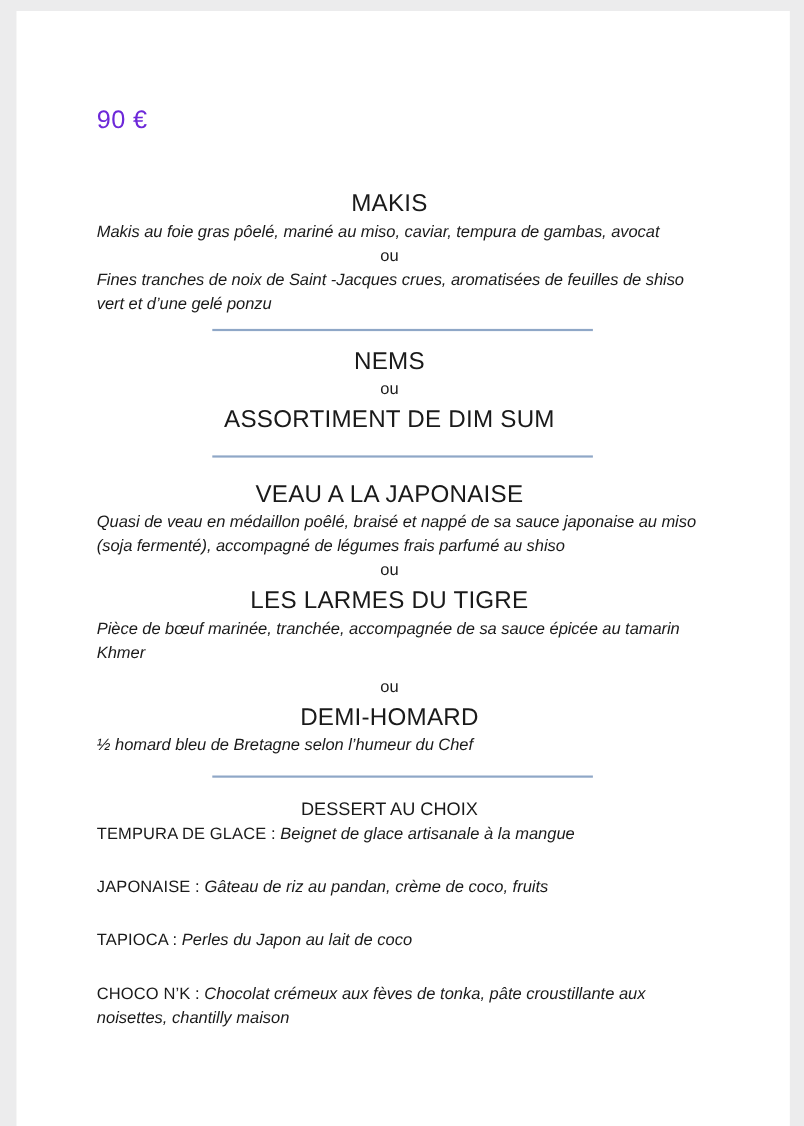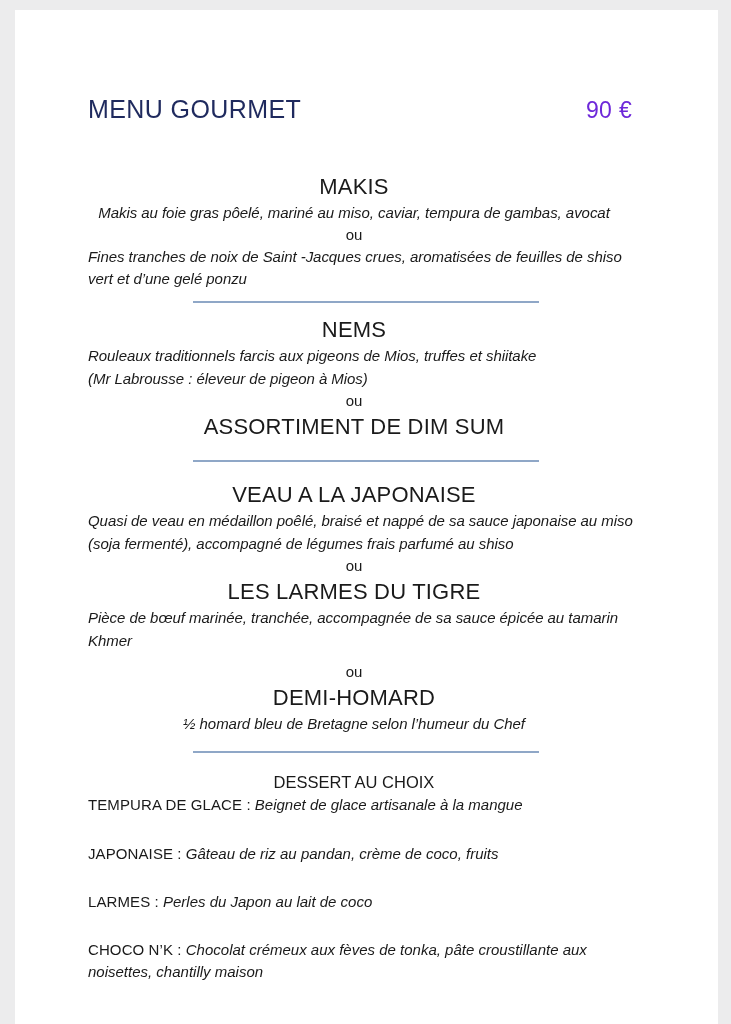--- a/index.html
+++ b/index.html
@@ -59,21 +59,21 @@
     padding-right: 30px;
   }
   .dish-desc {
     font-style: italic;
     font-size: 15px;
     color: #1a1a1a;
     line-height: 1.48;
     text-align: left;
     letter-spacing: -0.05px;
   }
-  .dish-desc.centered { text-align: center; padding-right: 30px; }
+  .dish-desc.centered { padding-right: 30px; }
 
   .ou {
     text-align: center;
     font-size: 15px;
     color: #1a1a1a;
     line-height: 1.42;
     padding-right: 30px;
   }
 
   
@@ -104,37 +104,34 @@
   .dessert-name { font-style: normal; letter-spacing: 0.1px; text-align: right; }
   .dessert-desc { font-style: italic; }
 </style>
 </head>
 <body>
 
 <div class="page">
   <div class="content">
 
     <div class="header">
-      <div class="menu-title">MENU GOURMET</div>
       <div class="menu-price">90 €</div>
     </div>
 
     <div class="section">
       <div class="dish-name">MAKIS</div>
       <div class="dish-desc centered">Makis au foie gras pôelé, mariné au miso, caviar, tempura de gambas, avocat</div>
       <div class="ou">ou</div>
       <div class="dish-desc">Fines tranches de noix  de Saint -Jacques crues, aromatisées de  feuilles de shiso vert et d’une gelé ponzu</div>
     </div>
 
     <div class="divider"></div>
 
     <div class="section">
       <div class="dish-name">NEMS</div>
-      <div class="dish-desc" style="white-space:pre-line">Rouleaux traditionnels farcis aux pigeons de Mios, truffes et shiitake
-(Mr Labrousse : éleveur de pigeon à Mios)</div>
       <div class="ou">ou</div>
       <div class="dish-name">ASSORTIMENT DE DIM SUM</div>
     </div>
 
     <div class="divider" style="margin-top:18px;margin-bottom:17px;"></div>
 
     <div class="section">
       <div class="dish-name">VEAU A LA JAPONAISE</div>
       <div class="dish-desc">Quasi de veau en médaillon poêlé, braisé et nappé de  sa sauce japonaise au miso (soja fermenté), accompagné de légumes frais parfumé au shiso</div>
       <div class="ou">ou</div>
@@ -152,21 +149,21 @@
 
       <div class="dessert-item">
         <span class="dessert-name">TEMPURA DE GLACE :</span><span class="dessert-desc"> Beignet de glace artisanale à la mangue</span>
       </div>
 
       <div class="dessert-item">
         <span class="dessert-name">JAPONAISE :</span><span class="dessert-desc"> Gâteau de riz au pandan, crème de coco, fruits</span>
       </div>
 
       <div class="dessert-item">
-        <span class="dessert-name">LARMES :</span><span class="dessert-desc"> Perles du Japon au lait de coco</span>
+        <span class="dessert-name">TAPIOCA :</span><span class="dessert-desc"> Perles du Japon au lait de coco</span>
       </div>
 
       <div class="dessert-item">
         <span class="dessert-name">CHOCO N’K :</span><span class="dessert-desc"> Chocolat crémeux aux fèves de tonka, pâte croustillante aux noisettes, chantilly maison</span>
       </div>
     </div>
 
   </div>
 </div>
 

